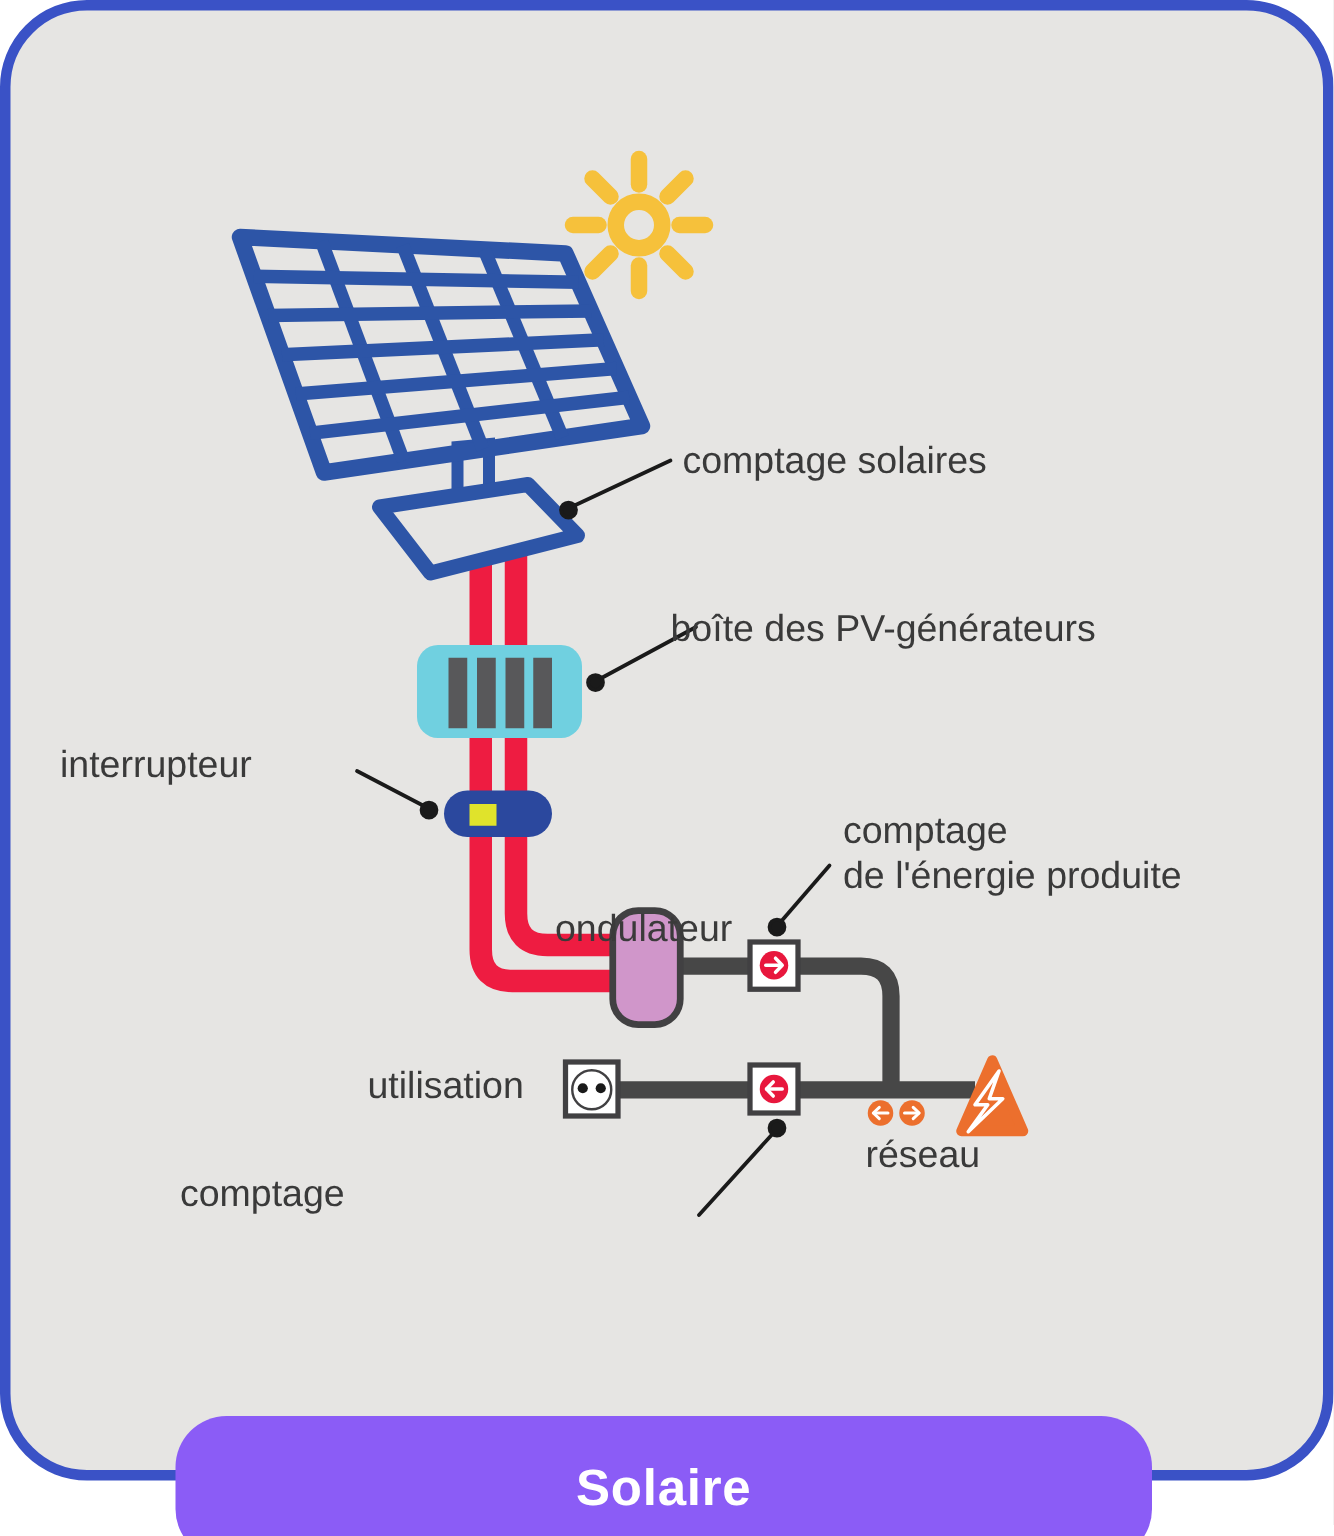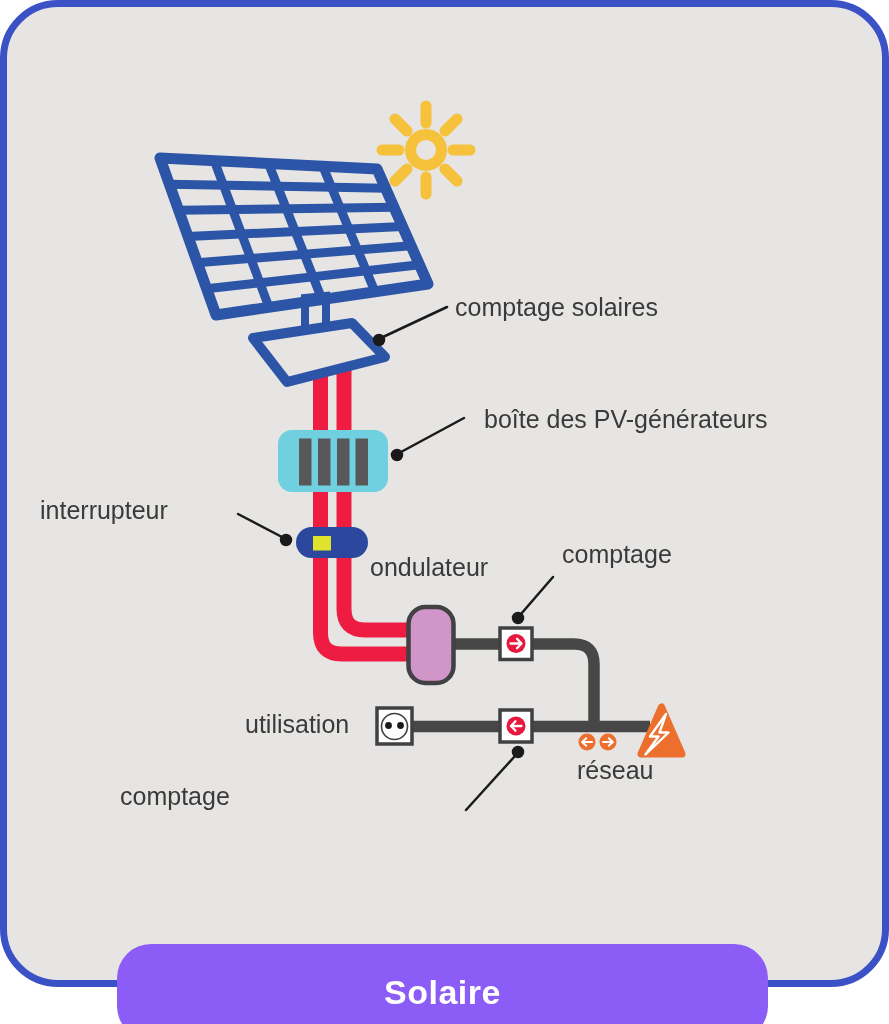--- a/index.html
+++ b/index.html
@@ -139,28 +139,29 @@
         <circle cx="286" cy="540" r="5" fill="#1a1a1a"></circle>
       <line x1="553" y1="577" x2="521" y2="614"></line>
         <circle cx="518" cy="618" r="5" fill="#1a1a1a"></circle>
       <line x1="466" y1="810" x2="515" y2="756"></line>
         <circle cx="518" cy="752" r="5" fill="#1a1a1a"></circle>
     </g>
   </svg>
 
   <div class="lbl" style="left:455px;top:292px">comptage solaires</div>
 
-  <div class="lbl" style="left:484px;top:404px">boîte des PV-générateurs</div>
+  <div class="lbl" style="left:447px;top:404px">boîte des PV-générateurs</div>
 
   <div class="lbl right" style="left:40px;top:495px;width:188px">interrupteur</div>
 
-  <div class="lbl" style="left:370px;top:552px">ondulateur</div>
+  <div class="lbl" style="left:370px;top:604px">ondulateur</div>
 
   <div class="lbl" style="left:562px;top:539px">
     <div>comptage</div>
+    <div>de l'énergie produite</div>
   </div>
 
   <div class="lbl" style="left:245px;top:709px">utilisation</div>
 
   <div class="lbl right" style="left:120px;top:781px;width:330px">
     <div>comptage</div>
   </div>
 
   <div class="lbl" style="left:577px;top:755px">réseau</div>
 </div>

